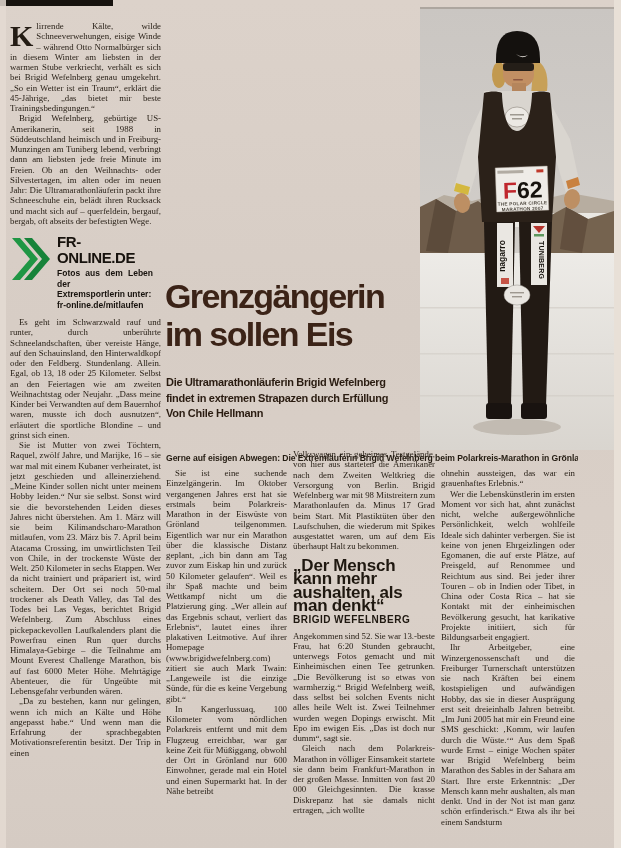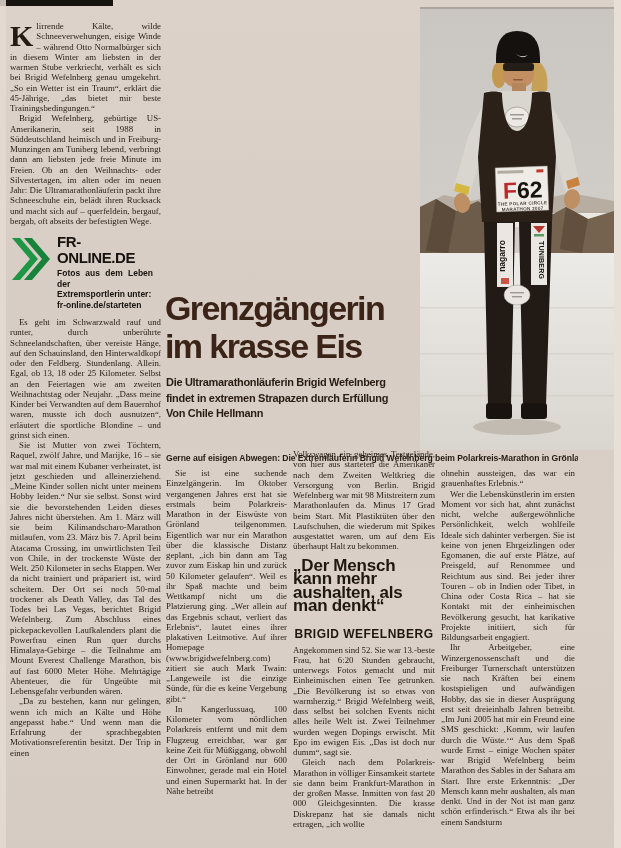--- a/index.html
+++ b/index.html
@@ -40,21 +40,21 @@
   .promo-icon{flex:0 0 42px;padding-top:2px;}
   .promo-title{
     font-family:"Liberation Sans",sans-serif;font-weight:bold;
     font-size:15px;line-height:16px;letter-spacing:-0.4px;color:#17120d;
   }
   .promo-sub{
     font-family:"Liberation Sans",sans-serif;font-weight:bold;
     font-size:8.5px;line-height:10.5px;color:#17120d;margin-top:2px;
   }
 
-  .headline{position:absolute;left:165px;top:289px;width:258px;}
+  .headline{position:absolute;left:165px;top:277px;width:258px;}
   .hl-line{
     font-family:"Liberation Sans",sans-serif;font-weight:bold;
     font-size:34px;line-height:38px;letter-spacing:-1.6px;color:#3b2317;
     white-space:nowrap;
   }
   .deck{position:absolute;left:166px;top:375px;width:256px;}
   .deck-line{
     font-family:"Liberation Sans",sans-serif;font-weight:bold;
     font-size:11px;line-height:15.5px;letter-spacing:-0.3px;color:#2a1c11;
     white-space:nowrap;
@@ -68,22 +68,22 @@
   }
 
   .pullquote{margin:7px 0 6px 0;}
   .pq-text{
     font-family:"Liberation Sans",sans-serif;font-weight:bold;
     font-size:17px;line-height:13.5px;letter-spacing:-0.2px;color:#1f1810;
     text-align:left;
   }
   .pq-byline{
     font-family:"Liberation Sans",sans-serif;font-weight:bold;
-    font-size:12px;line-height:10px;letter-spacing:0.5px;color:#1f1810;
-    text-align:center;margin-top:16px;
+    font-size:10px;line-height:10px;letter-spacing:0.5px;color:#1f1810;
+    text-align:left;margin-top:2px;
   }
 
   .photo{position:absolute;left:420px;top:7px;width:194px;height:443px;}
 </style>
 </head>
 <body>
 
 <div class="scan-bar-top"></div>
 <div class="page-edge-left"></div>
 
@@ -98,33 +98,33 @@
       <svg width="42" height="46" viewBox="0 0 42 46">
         <path d="M2 2 L20 23 L2 44 L10 44 L28 23 L10 2 Z" fill="#1f9644"></path>
         <path d="M14 2 L32 23 L14 44 L22 44 L40 23 L22 2 Z" fill="#17833a"></path>
       </svg>
     </div>
     <div class="promo-text">
       <div class="promo-title">FR-ONLINE.DE</div>
       <div class="promo-sub">
         <div>Fotos aus dem Leben der</div>
         <div>Extremsportlerin unter:</div>
-        <div>fr-online.de/starteten</div>
+        <div>fr-online.de/mitlaufen</div>
       </div>
     </div>
   </div>
 
   <p class="para indent">Es geht im Schwarzwald rauf und runter, durch unberührte Schneelandschaften, über vereiste Hänge, auf den Schauinsland, den Hinterwaldkopf oder den Feldberg. Stundenlang. Allein. Egal, ob 13, 18 oder 25 Kilometer. Selbst an den Feiertagen wie am zweiten Weihnachtstag oder Neujahr. „Dass meine Kinder bei Verwandten auf dem Bauernhof waren, musste ich doch ausnutzen“, erläutert die sportliche Blondine – und grinst sich einen.</p>
   <p class="para indent">Sie ist Mutter von zwei Töchtern, Raquel, zwölf Jahre, und Marijke, 16 – sie war mal mit einem Kubaner verheiratet, ist jetzt geschieden und alleinerziehend. „Meine Kinder sollen nicht unter meinem Hobby leiden.“ Nur sie selbst. Sonst wird sie die bevorstehenden Leiden dieses Jahres nicht überstehen. Am 1. März will sie beim Kilimandscharo-Marathon mitlaufen, vom 23. März bis 7. April beim Atacama Crossing, im unwirtlichsten Teil von Chile, in der trockenste Wüste der Welt. 250 Kilometer in sechs Etappen. Wer da nicht trainiert und präpariert ist, wird scheitern. Der Ort sei noch 50-mal trockener als Death Valley, das Tal des Todes bei Las Vegas, berichtet Brigid Wefelnberg. Zum Abschluss eines pickepackevollen Laufkalenders plant die Powerfrau einen Run quer durchs Himalaya-Gebirge – die Teilnahme am Mount Everest Challenge Marathon, bis auf fast 6000 Meter Höhe. Mehrtägige Abenteuer, die für Ungeübte mit Lebensgefahr verbunden wären.</p>
   <p class="para indent">„Da zu bestehen, kann nur gelingen, wenn ich mich an Kälte und Höhe angepasst habe.“ Und wenn man die Erfahrung der sprachbegabten Motivationsreferentin besitzt. Der Trip in einen</p>
 </div>
 
 <div class="headline">
   <div class="hl-line">Grenzgängerin</div>
-  <div class="hl-line">im krasse Eis</div>
+  <div class="hl-line">im sollen Eis</div>
 </div>
 
 <div class="deck">
   <div class="deck-line">Die Ultramarathonläuferin Brigid Wefelnberg</div>
   <div class="deck-line">findet in extremen Strapazen durch Erfüllung</div>
   <div class="deck-line">Von Chile Hellmann</div>
 </div>
 
 <div class="photo">
   <svg width="194" height="443" viewBox="0 0 194 443">

